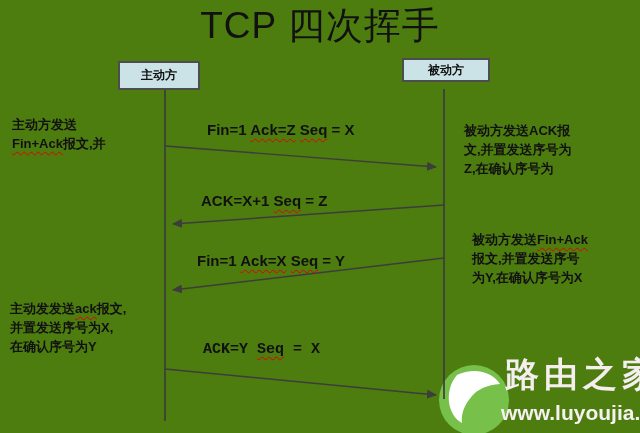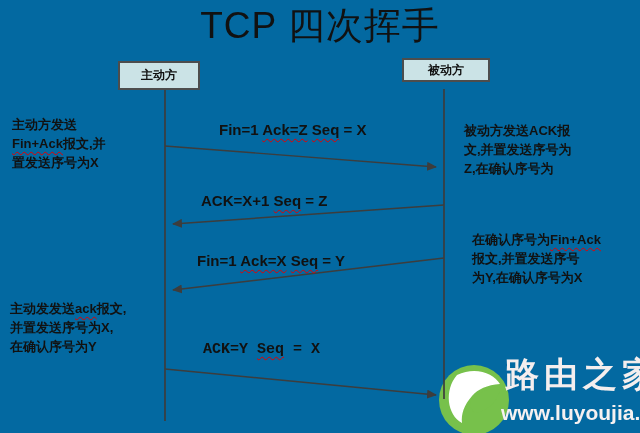--- a/index.html
+++ b/index.html
@@ -1,39 +1,39 @@
 <!DOCTYPE html>
 <html><head>
 <meta charset="utf-8">
 <style>
   html,body{margin:0;padding:0;background:#fff;}
   #stage{
     position:relative;width:640px;height:433px;overflow:hidden;
-    background:#0369a1;
+    background:#4d7c0f;
     font-family:"Liberation Sans","DejaVu Sans",sans-serif;
     color:#111;
   }
   .title{
     position:absolute;left:0;top:1px;width:640px;text-align:center;
     font-size:37px;font-weight:500;letter-spacing:1px;color:#111;
   }
   .actor{
     position:absolute;box-sizing:border-box;
     background:#cbe3e6;border:2px solid #4d4d4d;
     display:flex;align-items:center;justify-content:center;
     font-size:12px;font-weight:600;color:#111;
   }
   #actor-active{left:118px;top:61px;width:82px;height:29px;}
   #actor-passive{left:402px;top:58px;width:88px;height:24px;}
   svg.layer{position:absolute;left:0;top:0;z-index:2;}
   .msg-label{
     position:absolute;z-index:3;white-space:nowrap;
     font-size:15px;font-weight:bold;color:#111;
   }
-  #msg-label-1{left:219px;top:121px;}
+  #msg-label-1{left:207px;top:121px;}
   #msg-label-2{left:201px;top:192px;}
   #msg-label-3{left:197px;top:252px;}
   #msg-label-4{left:203px;top:341px;font-family:Liberation Mono, monospace;}
   .note{
     position:absolute;z-index:3;
     font-size:13px;font-weight:bold;line-height:19px;color:#111;
   }
   #note-active-fin{left:12px;top:115px;width:145px;}
   #note-passive-ack{left:464px;top:121px;width:170px;}
   #note-passive-fin{left:472px;top:230px;width:165px;}
@@ -102,29 +102,28 @@
   <div class="msg-label" id="msg-label-3">
       <div><span>Fin=1 </span><span class="wavy">Ack=X</span><span> </span><span class="wavy">Seq</span><span> = Y</span></div>
     </div>
   <div class="msg-label" id="msg-label-4">
       <div><span>ACK=Y </span><span class="wavy">Seq</span><span> = X</span></div>
     </div>
 
   <div class="note" id="note-active-fin">
       <div><span>主动方发送</span></div>
       <div><span class="wavy">Fin+Ack</span><span>报文,并</span></div>
-      <div><span>置发送序号为X</span></div>
     </div>
   <div class="note" id="note-passive-ack">
       <div><span>被动方发送ACK报</span></div>
       <div><span>文,并置发送序号为</span></div>
       <div><span>Z,在确认序号为</span></div>
     </div>
   <div class="note" id="note-passive-fin">
-      <div><span>在确认序号为</span><span class="wavy">Fin+Ack</span></div>
+      <div><span>被动方发送</span><span class="wavy">Fin+Ack</span></div>
       <div><span>报文,并置发送序号</span></div>
       <div><span>为Y,在确认序号为X</span></div>
     </div>
   <div class="note" id="note-active-ack">
       <div><span>主动发发送</span><span class="wavy">ack</span><span>报文,</span></div>
       <div><span>并置发送序号为X,</span></div>
       <div><span>在确认序号为Y</span></div>
     </div>
 
 </div>

